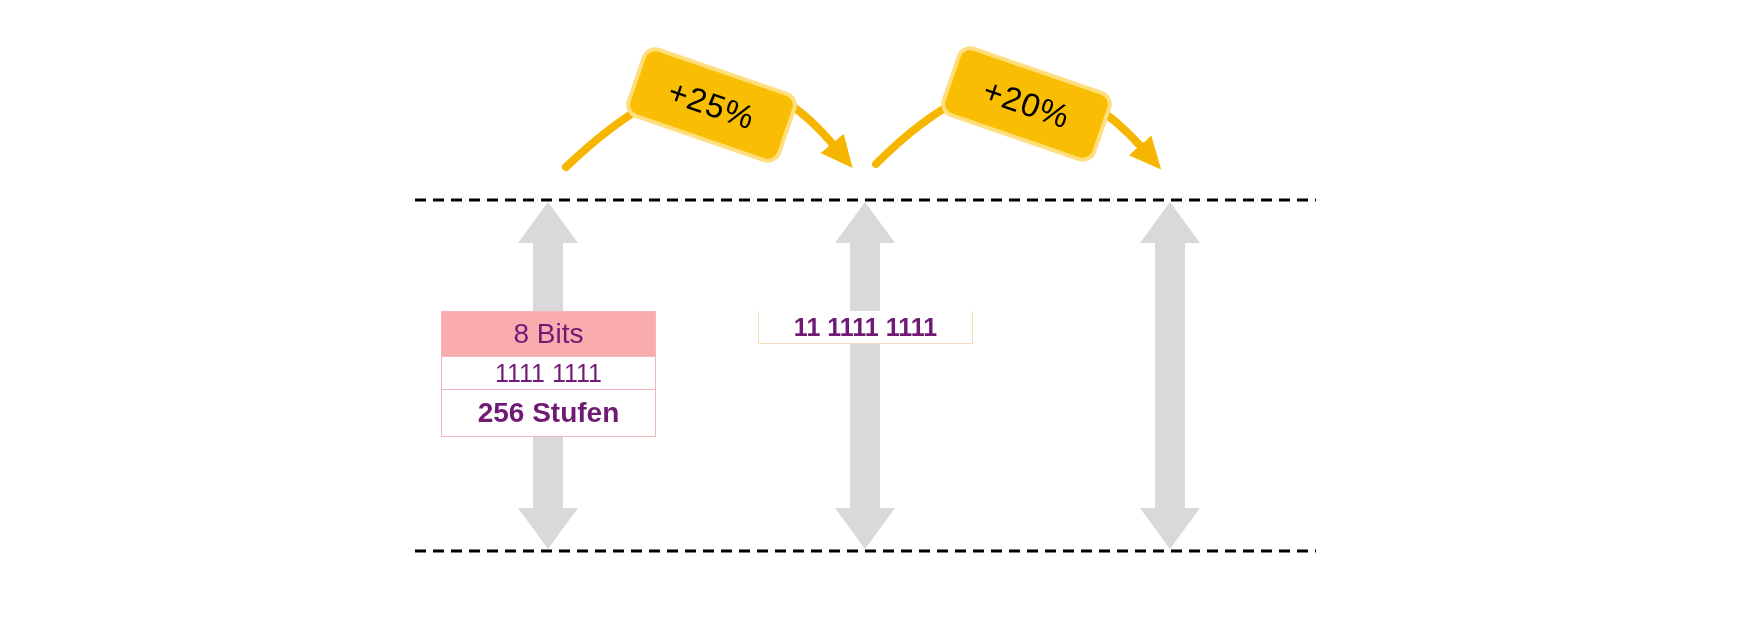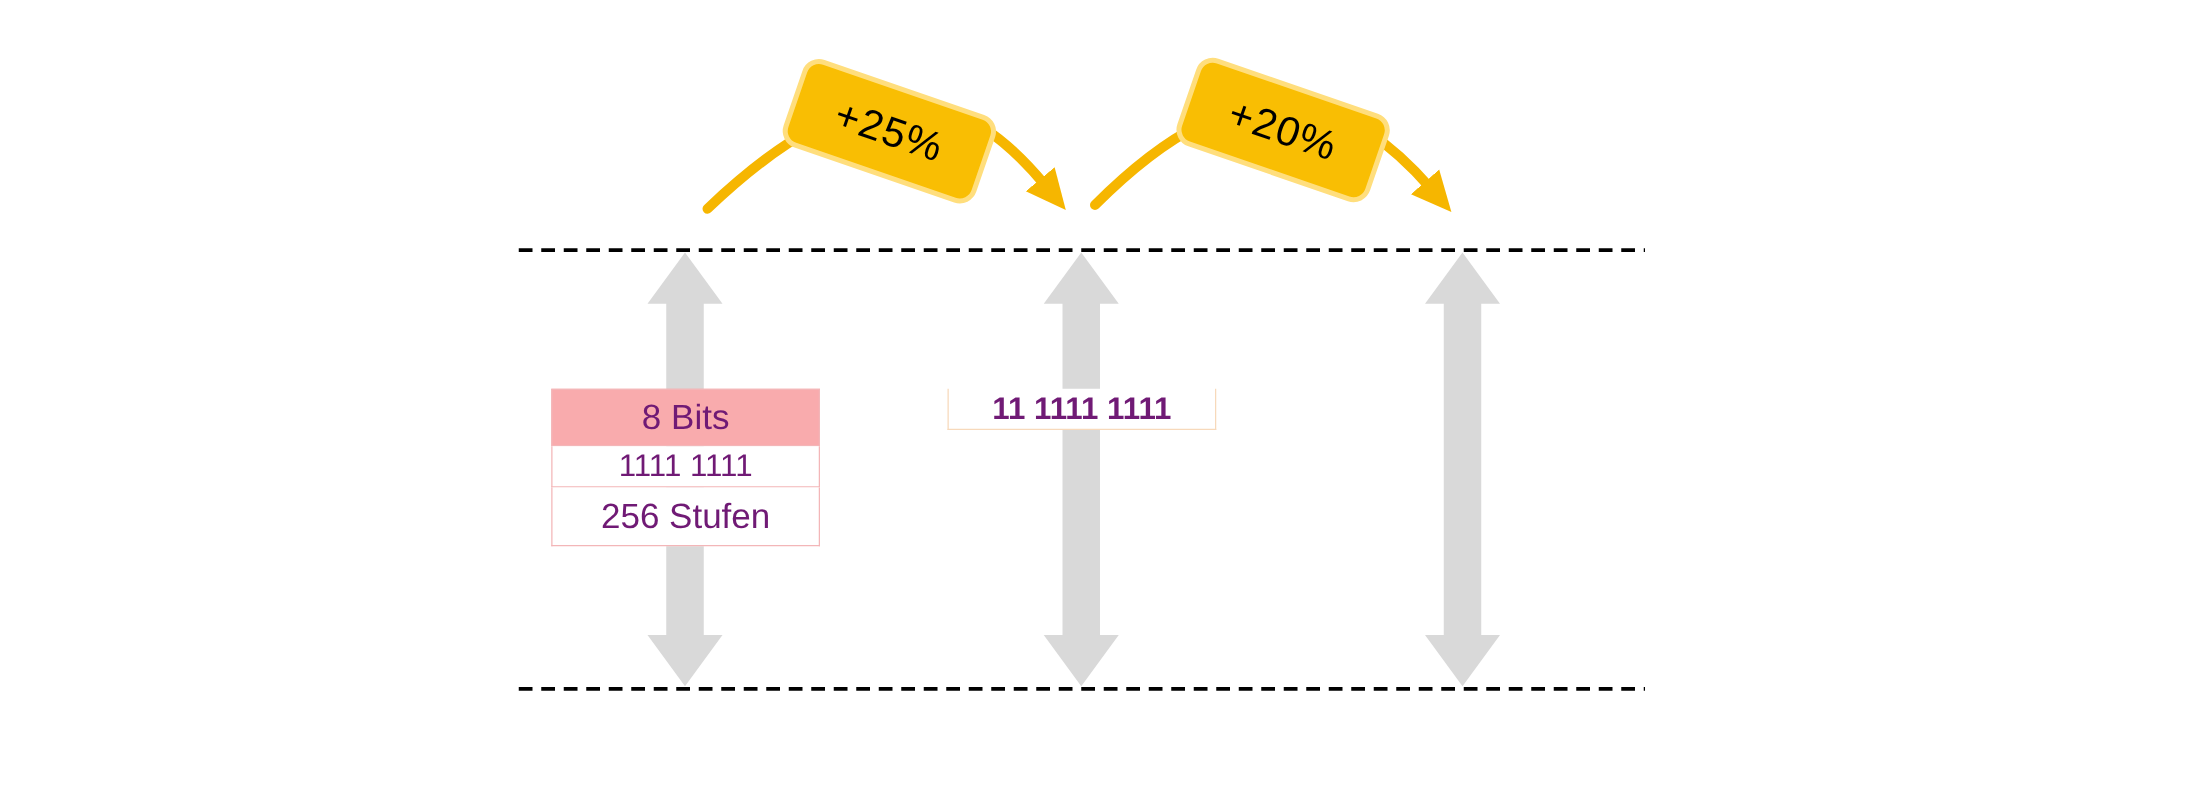--- a/index.html
+++ b/index.html
@@ -69,20 +69,21 @@
     height: 33px;
     font-size: 25px;
     border: 1px solid;
     border-top: none;
   }
   .bit-table .row.levels {
     height: 47px;
     font-size: 28px;
     border: 1px solid;
     border-top: none;
+    font-weight: bold;
   }
   .col-1 { left: 441px; }
   .col-2 { left: 758px; }
   .col-3 { left: 1063px; }
 </style>
 </head>
 <body>
 
 <div class="canvas">
 

